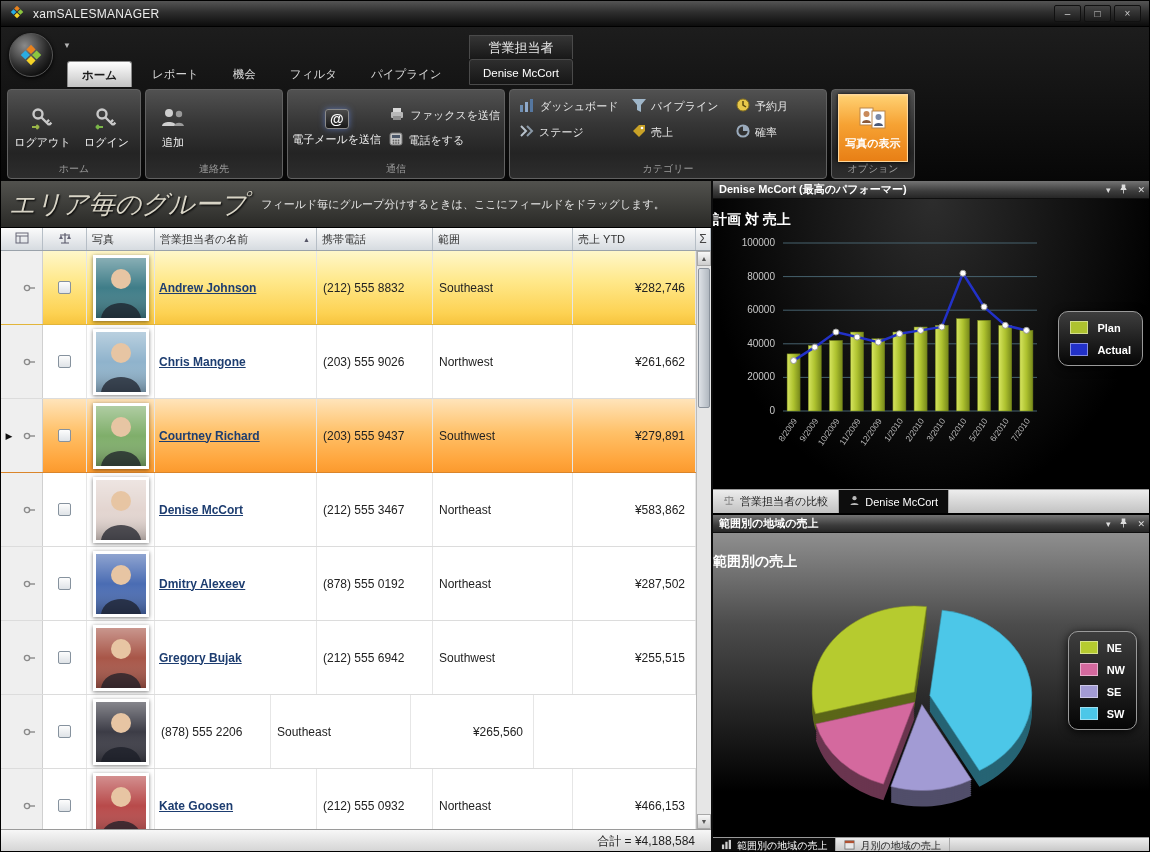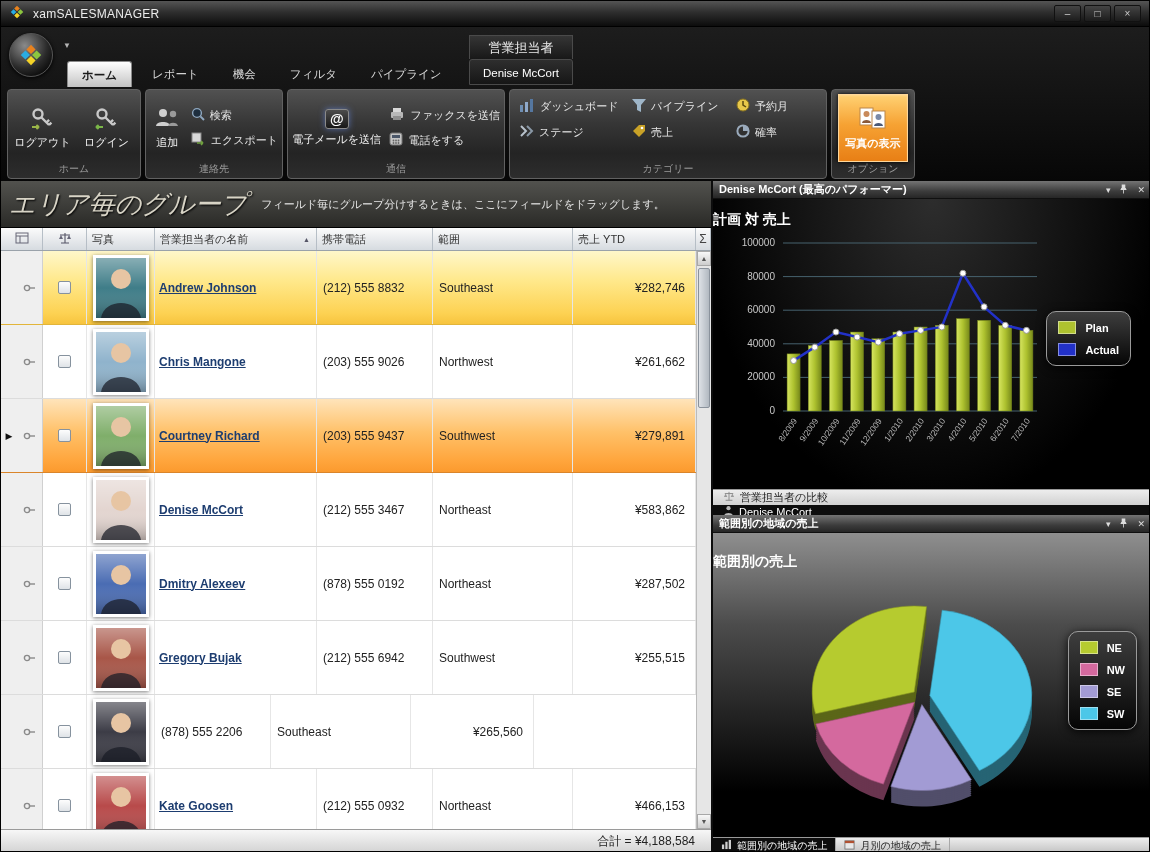--- a/index.html
+++ b/index.html
@@ -75,26 +75,26 @@
 .panel-title{color:#fff;font-size:11px;font-weight:bold;white-space:nowrap;overflow:hidden;}
 .ph-icons{margin-left:auto;display:flex;gap:9px;align-items:center;color:#ddd;font-size:9px;}
 .chart-area{position:relative;width:100%;background:radial-gradient(ellipse at 50% 0%,#2d2d2d,#000 75%);}
 #bar-chart-area{height:290px;}
 #pie-chart-area{height:304px;background:linear-gradient(180deg,#8f8f8f 0%,#4c4c4c 30%,#000 85%);}
 .chart-title{position:absolute;left:0;right:0;text-align:left;color:#fff;font-weight:bold;font-size:14px;}
 #bar-title{top:12px;}
 #pie-title{top:20px;}
 .chart-svg{position:absolute;inset:0;width:100%;height:100%;}
 .legend{position:absolute;background:linear-gradient(#3e3e3e,#050505);border:1px solid #9a9a9a;border-radius:10px;padding:9px 11px;display:flex;flex-direction:column;gap:9px;box-shadow:0 2px 10px rgba(0,0,0,.85);}
-#bar-legend{right:20px;top:112px;}
+#bar-legend{right:8px;top:112px;}
 #pie-legend{right:14px;top:98px;}
 .legend-entry{display:flex;align-items:center;gap:9px;color:#fff;font-size:11px;font-weight:bold;}
 .swatch{width:18px;height:13px;display:inline-block;border:1px solid rgba(255,255,255,.45);}
 .panel-tabs{display:flex;align-items:stretch;background:linear-gradient(#ededed,#c2c2c2);border-top:1px solid #999;}
-#top-tabs{height:24px;flex-direction:column;}
+#top-tabs{height:24px;}
 #bottom-tabs{height:16px;}
 .ptab{display:flex;align-items:center;gap:5px;padding:0 10px;font-size:11px;color:#222;border-right:1px solid #a8a8a8;white-space:nowrap;}
 #bottom-tabs .ptab{font-size:10px;padding:0 8px;}
 .ptab.sel{background:#0d0d0d;color:#fff;}
 </style>
 </head>
 <body>
 
 <svg width="0" height="0" style="position:absolute" aria-hidden="true">
   <defs>
@@ -184,36 +184,20 @@
     <div class="rgroup" id="grp-contacts" style="left:144px;width:138px">
       <div class="rg-body" style="gap:6px;">
         <div class="bigbtn" style="width:46px">
           <span><svg width="26" height="24" viewBox="0 0 26 24">
                 <circle cx="9" cy="7" r="4" fill="#cfcfcf"></circle>
                 <path d="M2 20c0-5.5 14-5.5 14 0z" fill="#cfcfcf"></path>
                 <circle cx="19" cy="8" r="3.2" fill="#9a9a9a"></circle>
                 <path d="M14 20c.5-4.5 9.5-4.5 10 0z" fill="#9a9a9a"></path>
               </svg></span>
           <span>追加</span>
-        </div>
-        <div class="smallcol">
-          <div class="smallbtn">
-            <span><svg width="14" height="14" viewBox="0 0 14 14">
-                  <circle cx="6" cy="6" r="4.4" fill="#1e2e3e" stroke="#8fa8c0" stroke-width="1.4"></circle>
-                  <path d="M9.4 9.4L13 13" stroke="#8fa8c0" stroke-width="2"></path>
-                </svg></span>
-            <span>検索</span>
-          </div>
-          <div class="smallbtn">
-            <span><svg width="15" height="14" viewBox="0 0 15 14">
-                  <rect x="1" y="1" width="9" height="9" fill="#d8d8d8" stroke="#888"></rect>
-                  <path d="M6 11h6m0 0l-2-2m2 2l-2 2" stroke="#6fa03f" stroke-width="1.6" fill="none"></path>
-                </svg></span>
-            <span>エクスポート</span>
-          </div>
         </div>
       </div>
       <div class="rg-label">連絡先</div>
     </div>
 
     <div class="rgroup" id="grp-comm" style="left:286px;width:218px">
       <div class="rg-body" style="gap:8px;">
         <div class="bigbtn" style="width:100px">
           <span class="at-icon">@</span>
           <span>電子メールを送信</span>

